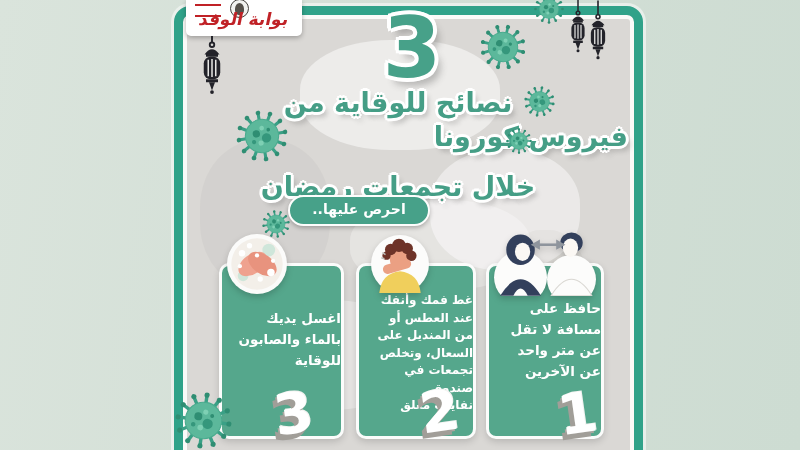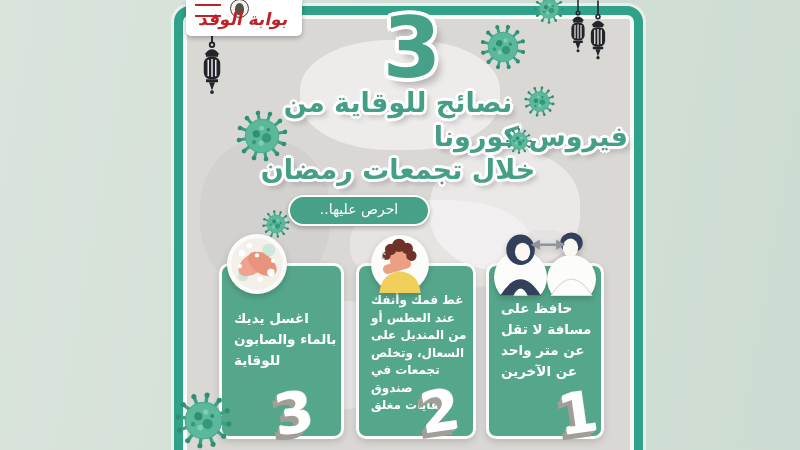--- a/index.html
+++ b/index.html
@@ -33,33 +33,33 @@
 
   
   .big3{position:absolute;left:372px;top:2px;width:80px;z-index:4;text-align:center;
     font-size:84px;line-height:92px;font-weight:bold;color:#47a189;
     text-shadow:-3px -3px 0 #fff,3px -3px 0 #fff,-3px 3px 0 #fff,3px 3px 0 #fff,
       -4px 0 0 #fff,4px 0 0 #fff,0 -4px 0 #fff,0 4px 0 #fff,6px 8px 7px rgba(60,60,60,.3);}
   .title-line{position:absolute;left:168px;width:460px;text-align:center;z-index:4;
     direction:rtl;font-size:27px;line-height:34px;font-weight:bold;color:#459e86;
     text-shadow:-2px -2px 0 #fff,2px -2px 0 #fff,-2px 2px 0 #fff,2px 2px 0 #fff,
       -3px 0 0 #fff,3px 0 0 #fff,0 -3px 0 #fff,0 3px 0 #fff,4px 5px 5px rgba(60,60,60,.28);}
-  .t1{top:86px;} .t2{top:120px;text-align:right;} .t3{top:153px;}
+  .t1{top:86px;} .t2{top:120px;text-align:right;} .t3{top:170px;}
   .badge{position:absolute;left:288px;top:195px;width:138px;height:27px;z-index:4;
     background:#47a189;border:2px solid #fdfdfc;border-radius:16px;
     box-shadow:0 2px 4px rgba(0,0,0,.25);
-    color:#fff;direction:rtl;font-size:14px;font-weight:normal;line-height:25px;text-align:center;}
+    color:#fff;direction:rtl;font-size:14px;font-weight:bold;line-height:25px;text-align:center;}
 
   
   .card{position:absolute;top:263px;height:170px;z-index:3;background:#55a78c;
     border:3px solid #fbfcfb;border-radius:10px;box-shadow:0 3px 7px rgba(0,0,0,.15);}
   .card-1{left:486px;width:112px;}
   .card-2{left:356px;width:114px;}
   .card-3{left:219px;width:119px;}
-  .card-text{direction:rtl;color:#fff;font-weight:bold;text-align:left;padding-left:12px;}
+  .card-text{direction:rtl;color:#fff;font-weight:bold;text-align:right;}
   .card-1 .card-text{padding-top:32px;font-size:13.5px;line-height:21px;}
   .card-2 .card-text{padding-top:26px;font-size:12px;line-height:17.5px;}
   .card-3 .card-text{padding-top:42px;font-size:13.5px;line-height:21px;}
   .card-num{position:absolute;z-index:6;color:#fff;font-weight:bold;font-size:56px;line-height:56px;
     transform:rotate(-8deg);
     text-shadow:-5px 5px 0 #a19e98,-2px 2px 0 #aaa7a1,1px -1px 0 #f3f3f1;}
   .n1{left:558px;top:386px;} .n2{left:420px;top:384px;} .n3{left:274px;top:386px;}
   .icon-wrap{position:absolute;z-index:4;filter:drop-shadow(0 3px 3px rgba(0,0,0,.18));}
 
   

